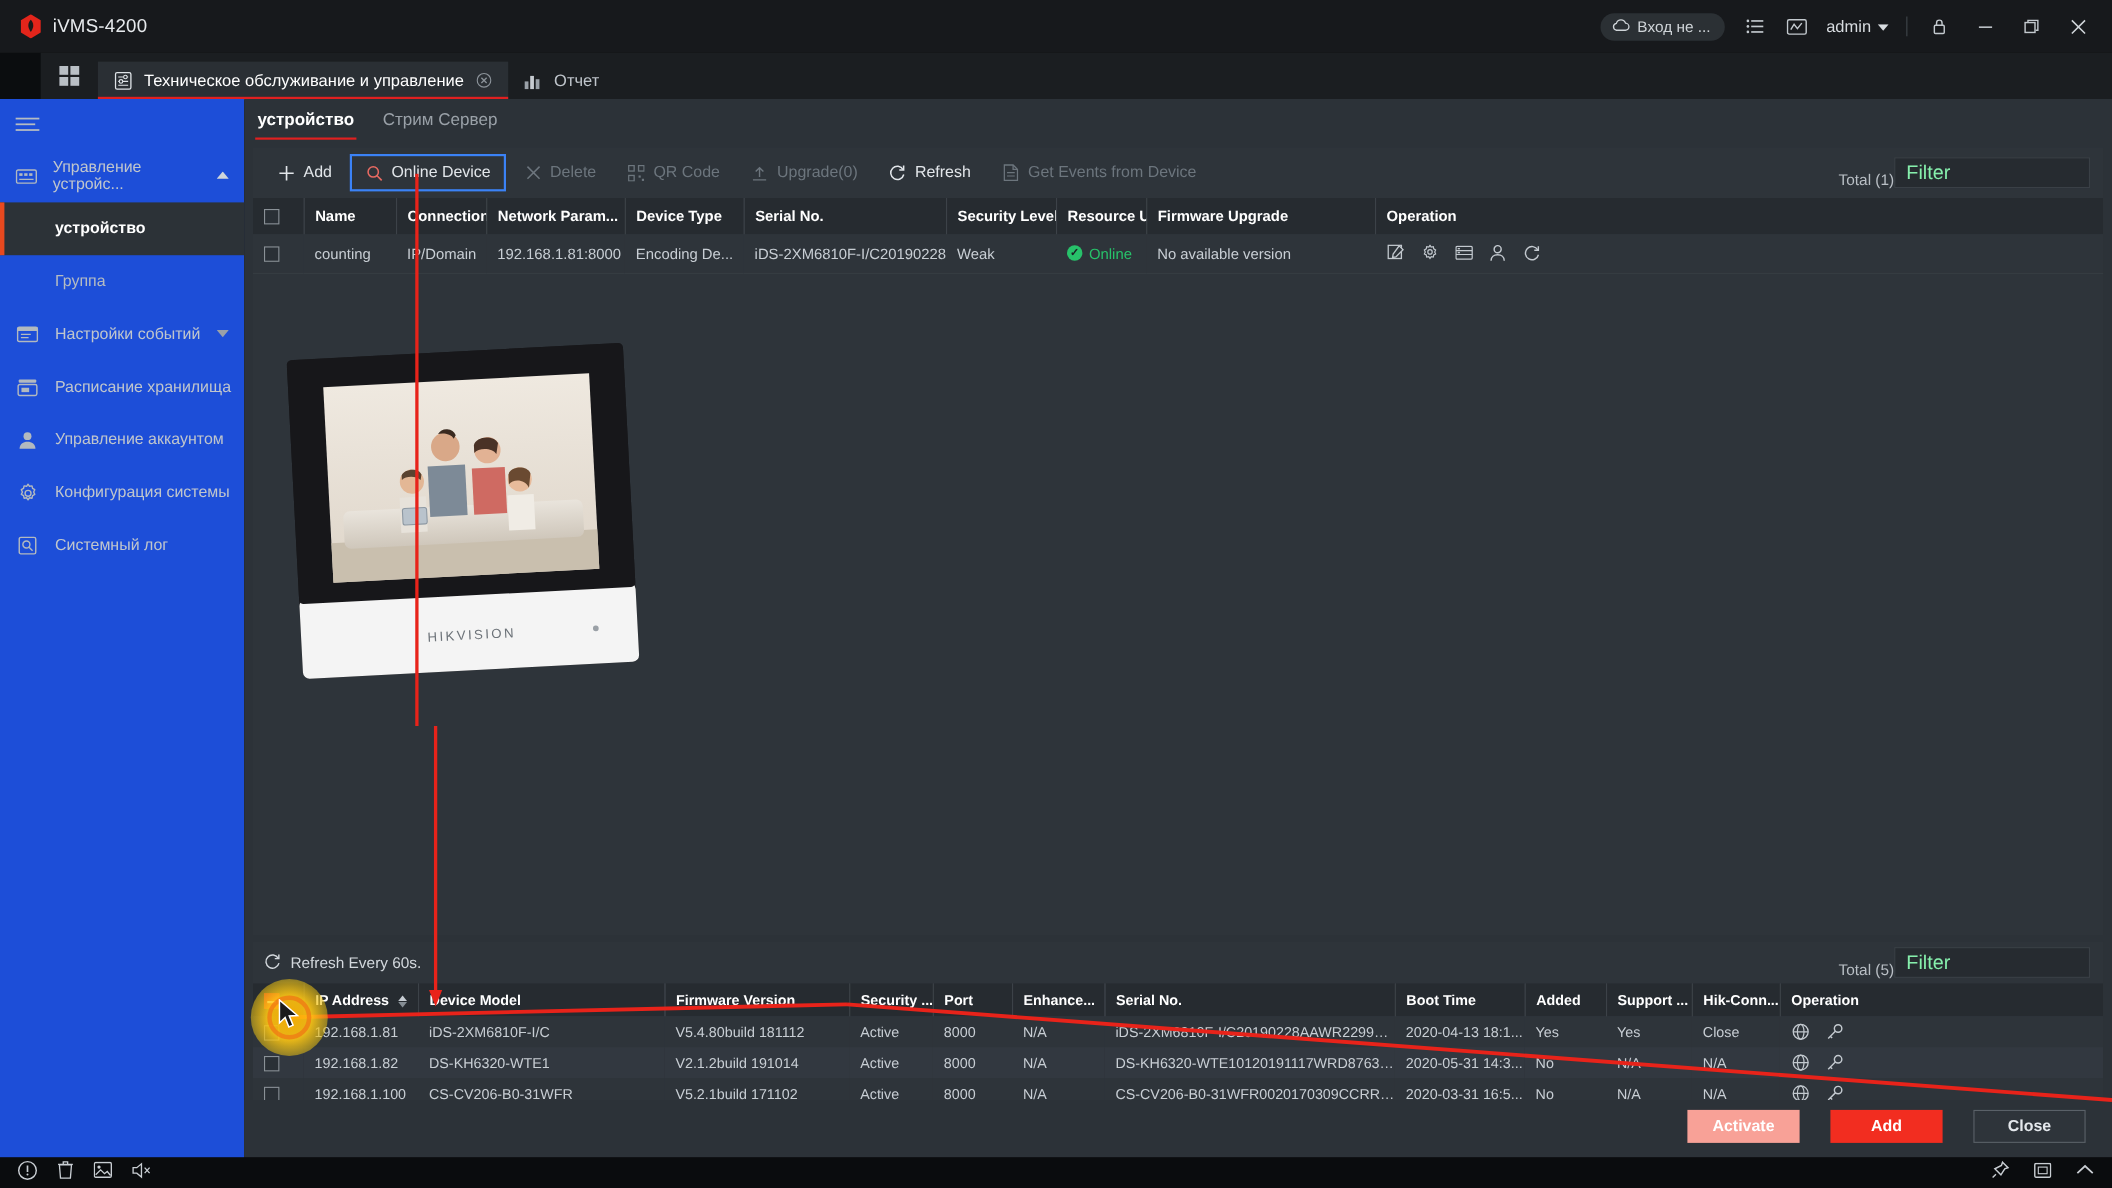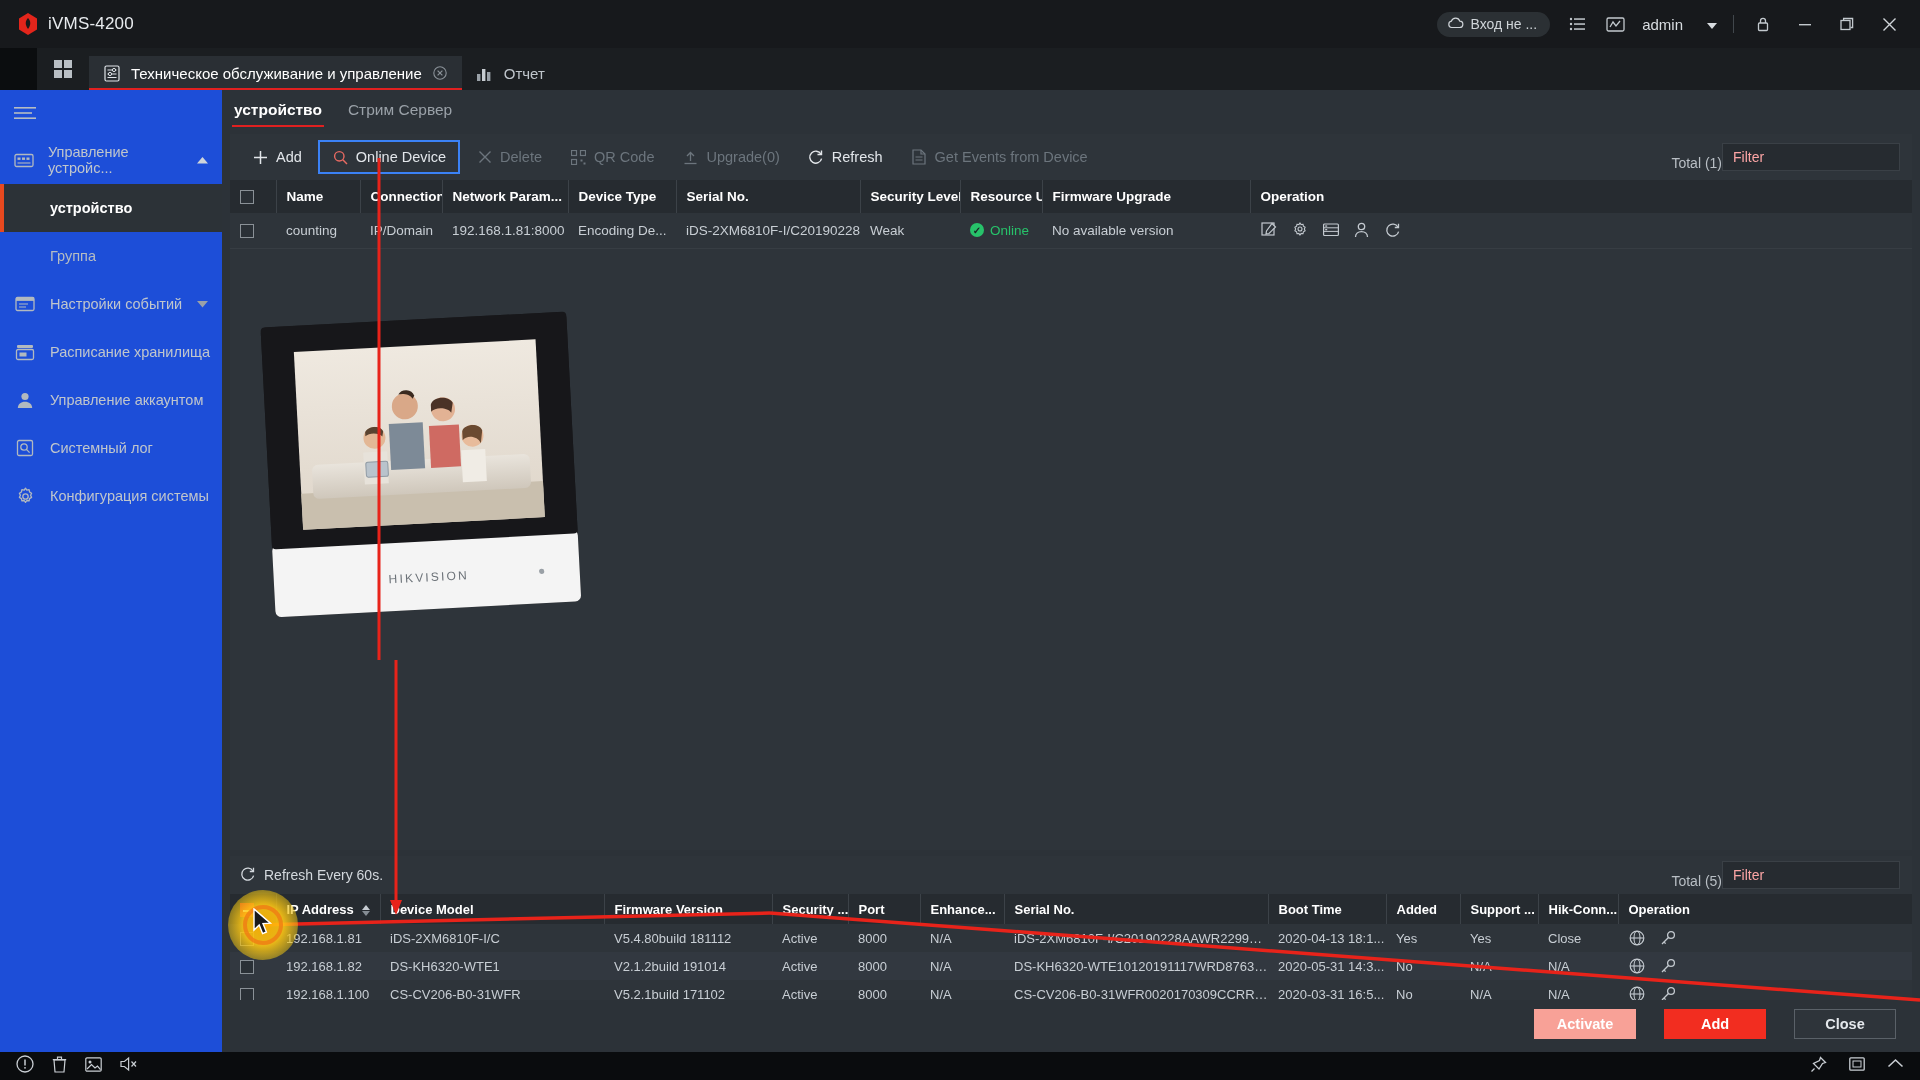--- a/index.html
+++ b/index.html
@@ -21,21 +21,21 @@
   .logo-hex { width: 20px; height: 22px; position: relative; }
   .logo-hex svg { display:block; }
   .app-title { font-size: 17px; color:#e8ebee; letter-spacing:.2px; }
   .tb-right { margin-left:auto; display:flex; align-items:center; gap: 16px; padding-right: 18px; }
   .cloud-pill {
     display:flex; align-items:center; gap:7px;
     background:#2b3034; border-radius: 14px; padding: 4px 13px 5px 10px;
     font-size: 14px; color:#cfd4d8;
   }
   .tb-icon { width:22px; height:22px; display:flex; align-items:center; justify-content:center; color:#c3c9ce; }
-  .admin-box { display:flex; align-items:center; gap:24px; font-size:15px; color:#d8dce0; }
+  .admin-box { display:flex; align-items:center; gap:6px; font-size:15px; color:#d8dce0; }
   .vsep { width:1px; height:18px; background:#41474c; }
   .win-btn { width:26px; height:26px; display:flex; align-items:center; justify-content:center; color:#c3c9ce; }
   .win-btn.close { color:#d0d5d9; }
 
   
   .tabbar {
     position:absolute; left:0; top:48px; width:1920px; height:42px;
     background:#1b1e21; display:flex; align-items:flex-end;margin-left:37px;
   }
   .grid-btn { width:52px; height:42px; display:flex; align-items:center; justify-content:center; color:#b9bfc5; }
@@ -91,21 +91,21 @@
     display:flex; align-items:center; gap:7px; height:30px; padding:0 12px;
     font-size:14.5px; color:#e2e6ea;
   }
   .tb-item.dis { color:#6c757d; }
   .tb-item.highlight { border:2px solid #3b82f6; height:34px; }
   .tb-item .i { width:17px; height:17px; display:flex; align-items:center; justify-content:center; }
   .tb-spacer { margin-left:auto; display:flex; align-items:flex-end; padding-right:12px; }
   .total-lbl { font-size:14px; color:#b9bfc5; }
   .filter-box {
     width:178px; height:28px; background:#262b30; border:1px solid #3a4046;
-    display:flex; align-items:center; padding-left:10px; font-size:14px; color:#fca5a5;
+    display:flex; align-items:center; padding-left:10px; font-size:18px; color:#86efac;
   }
 
   table.grid { width:100%; border-collapse:collapse; table-layout:fixed; }
   table.grid th {
     background:#262b30; color:#ffffff; font-size:13.5px; font-weight:bold;
     text-align:left; height:33px; padding:0 0 0 10px; border-right:1px solid #3c4248;
     white-space:nowrap; overflow:hidden;
   }
   table.grid th:last-child { border-right:none; }
   table.grid td {
@@ -367,37 +367,37 @@
         <svg width="18" height="18" viewBox="0 0 18 18">
           <circle cx="9" cy="5.5" r="3.6" fill="#b2b9bf"></circle>
           <path d="M1.8 17c0-4 3.2-6.3 7.2-6.3s7.2 2.3 7.2 6.3z" fill="#b2b9bf"></path>
         </svg>
       </span>
       <span>Управление аккаунтом</span>
     </div>
 
     <div class="side-item">
       <span class="sico">
+        <svg width="19" height="19" viewBox="0 0 19 19">
+          <path d="M9.5 1.2l1.3 1.9 2.3-.4.5 2.3 2 1.2-1 2.1 1 2.1-2 1.2-.5 2.3-2.3-.4-1.3 1.9-1.3-1.9-2.3.4-.5-2.3-2-1.2 1-2.1-1-2.1 2-1.2.5-2.3 2.3.4z" fill="none" stroke="#b2b9bf" stroke-width="1.3" stroke-linejoin="round"></path>
+          <circle cx="9.5" cy="9.5" r="2.7" fill="none" stroke="#b2b9bf" stroke-width="1.3"></circle>
+        </svg>
+      </span>
+      <span>Конфигурация системы</span>
+    </div>
+
+    <div class="side-item">
+      <span class="sico">
         <svg width="18" height="18" viewBox="0 0 18 18">
           <rect x="1.5" y="1.5" width="15" height="15" rx="1.5" fill="none" stroke="#b2b9bf" stroke-width="1.3"></rect>
           <circle cx="8" cy="8" r="3.2" fill="none" stroke="#b2b9bf" stroke-width="1.3"></circle>
           <path d="M10.4 10.4 L13.6 13.6" stroke="#b2b9bf" stroke-width="1.3"></path>
         </svg>
       </span>
       <span>Системный лог</span>
-    </div>
-
-    <div class="side-item">
-      <span class="sico">
-        <svg width="19" height="19" viewBox="0 0 19 19">
-          <path d="M9.5 1.2l1.3 1.9 2.3-.4.5 2.3 2 1.2-1 2.1 1 2.1-2 1.2-.5 2.3-2.3-.4-1.3 1.9-1.3-1.9-2.3.4-.5-2.3-2-1.2 1-2.1-1-2.1 2-1.2.5-2.3 2.3.4z" fill="none" stroke="#b2b9bf" stroke-width="1.3" stroke-linejoin="round"></path>
-          <circle cx="9.5" cy="9.5" r="2.7" fill="none" stroke="#b2b9bf" stroke-width="1.3"></circle>
-        </svg>
-      </span>
-      <span>Конфигурация системы</span>
     </div>
   </div>
 
   <div class="main">
 
     <div class="subtabs">
       <div class="subtab active">
         <span>устройство</span>
       </div>
       <div class="subtab">

